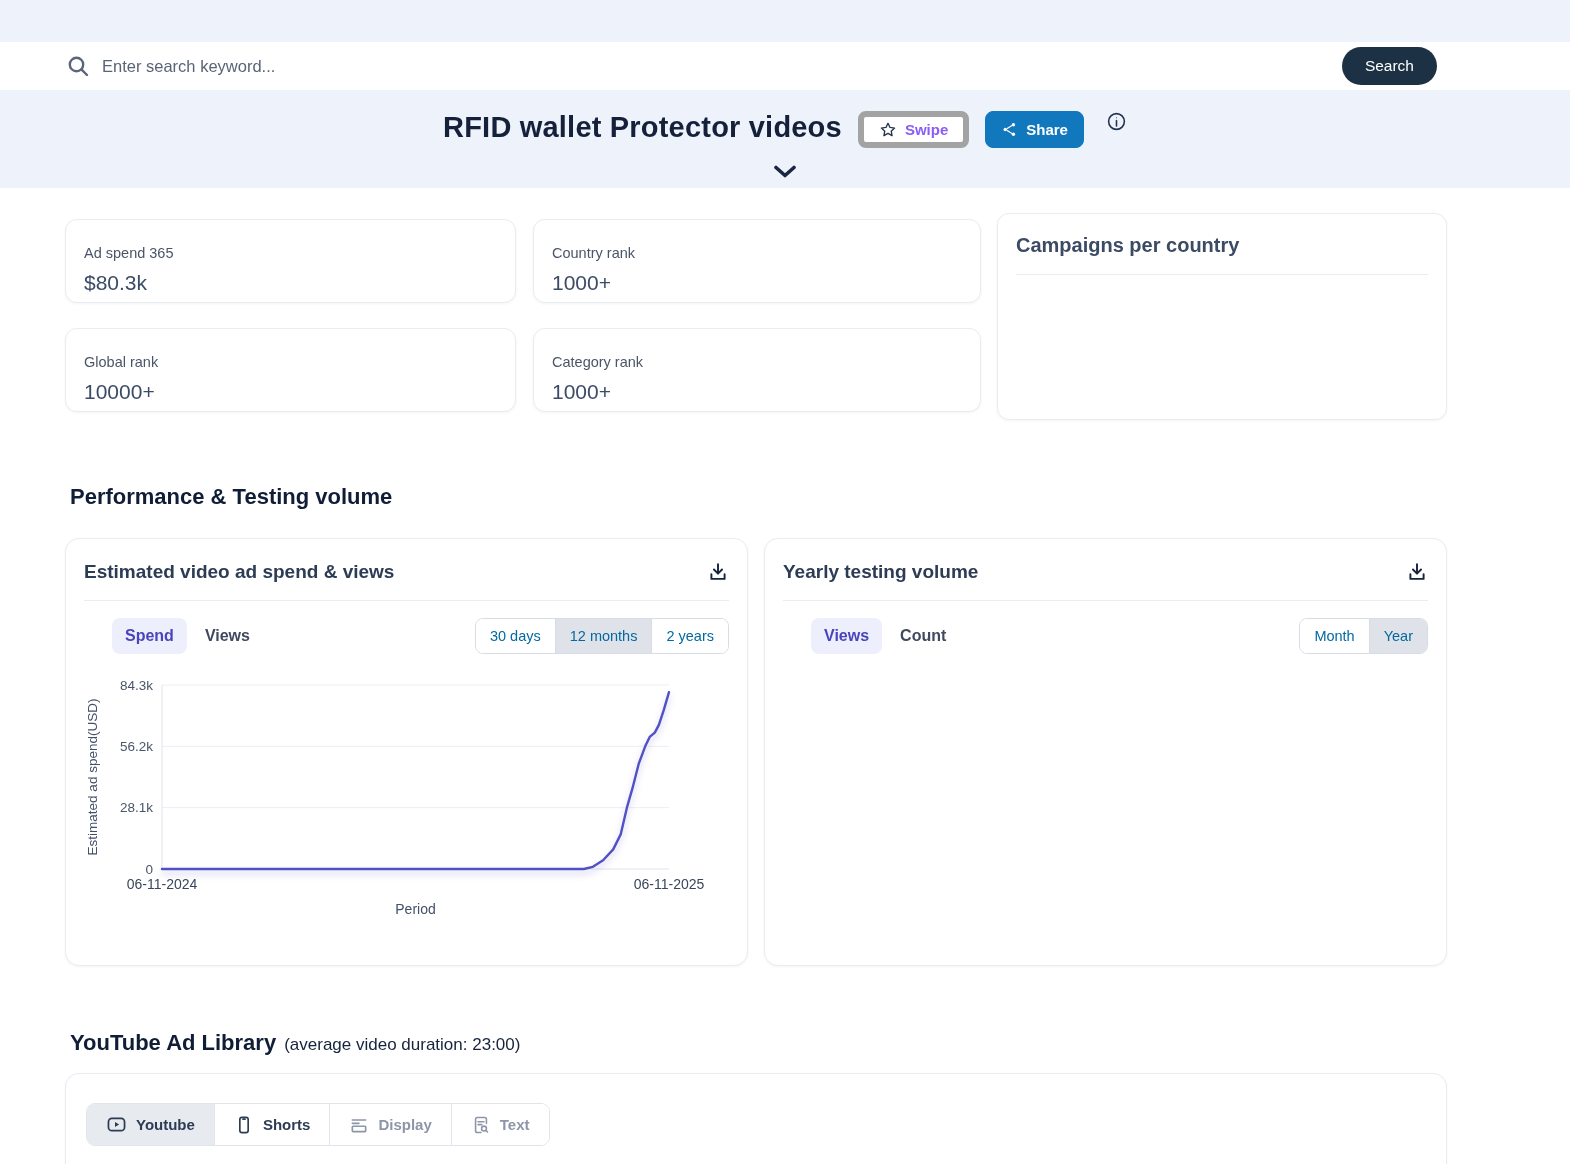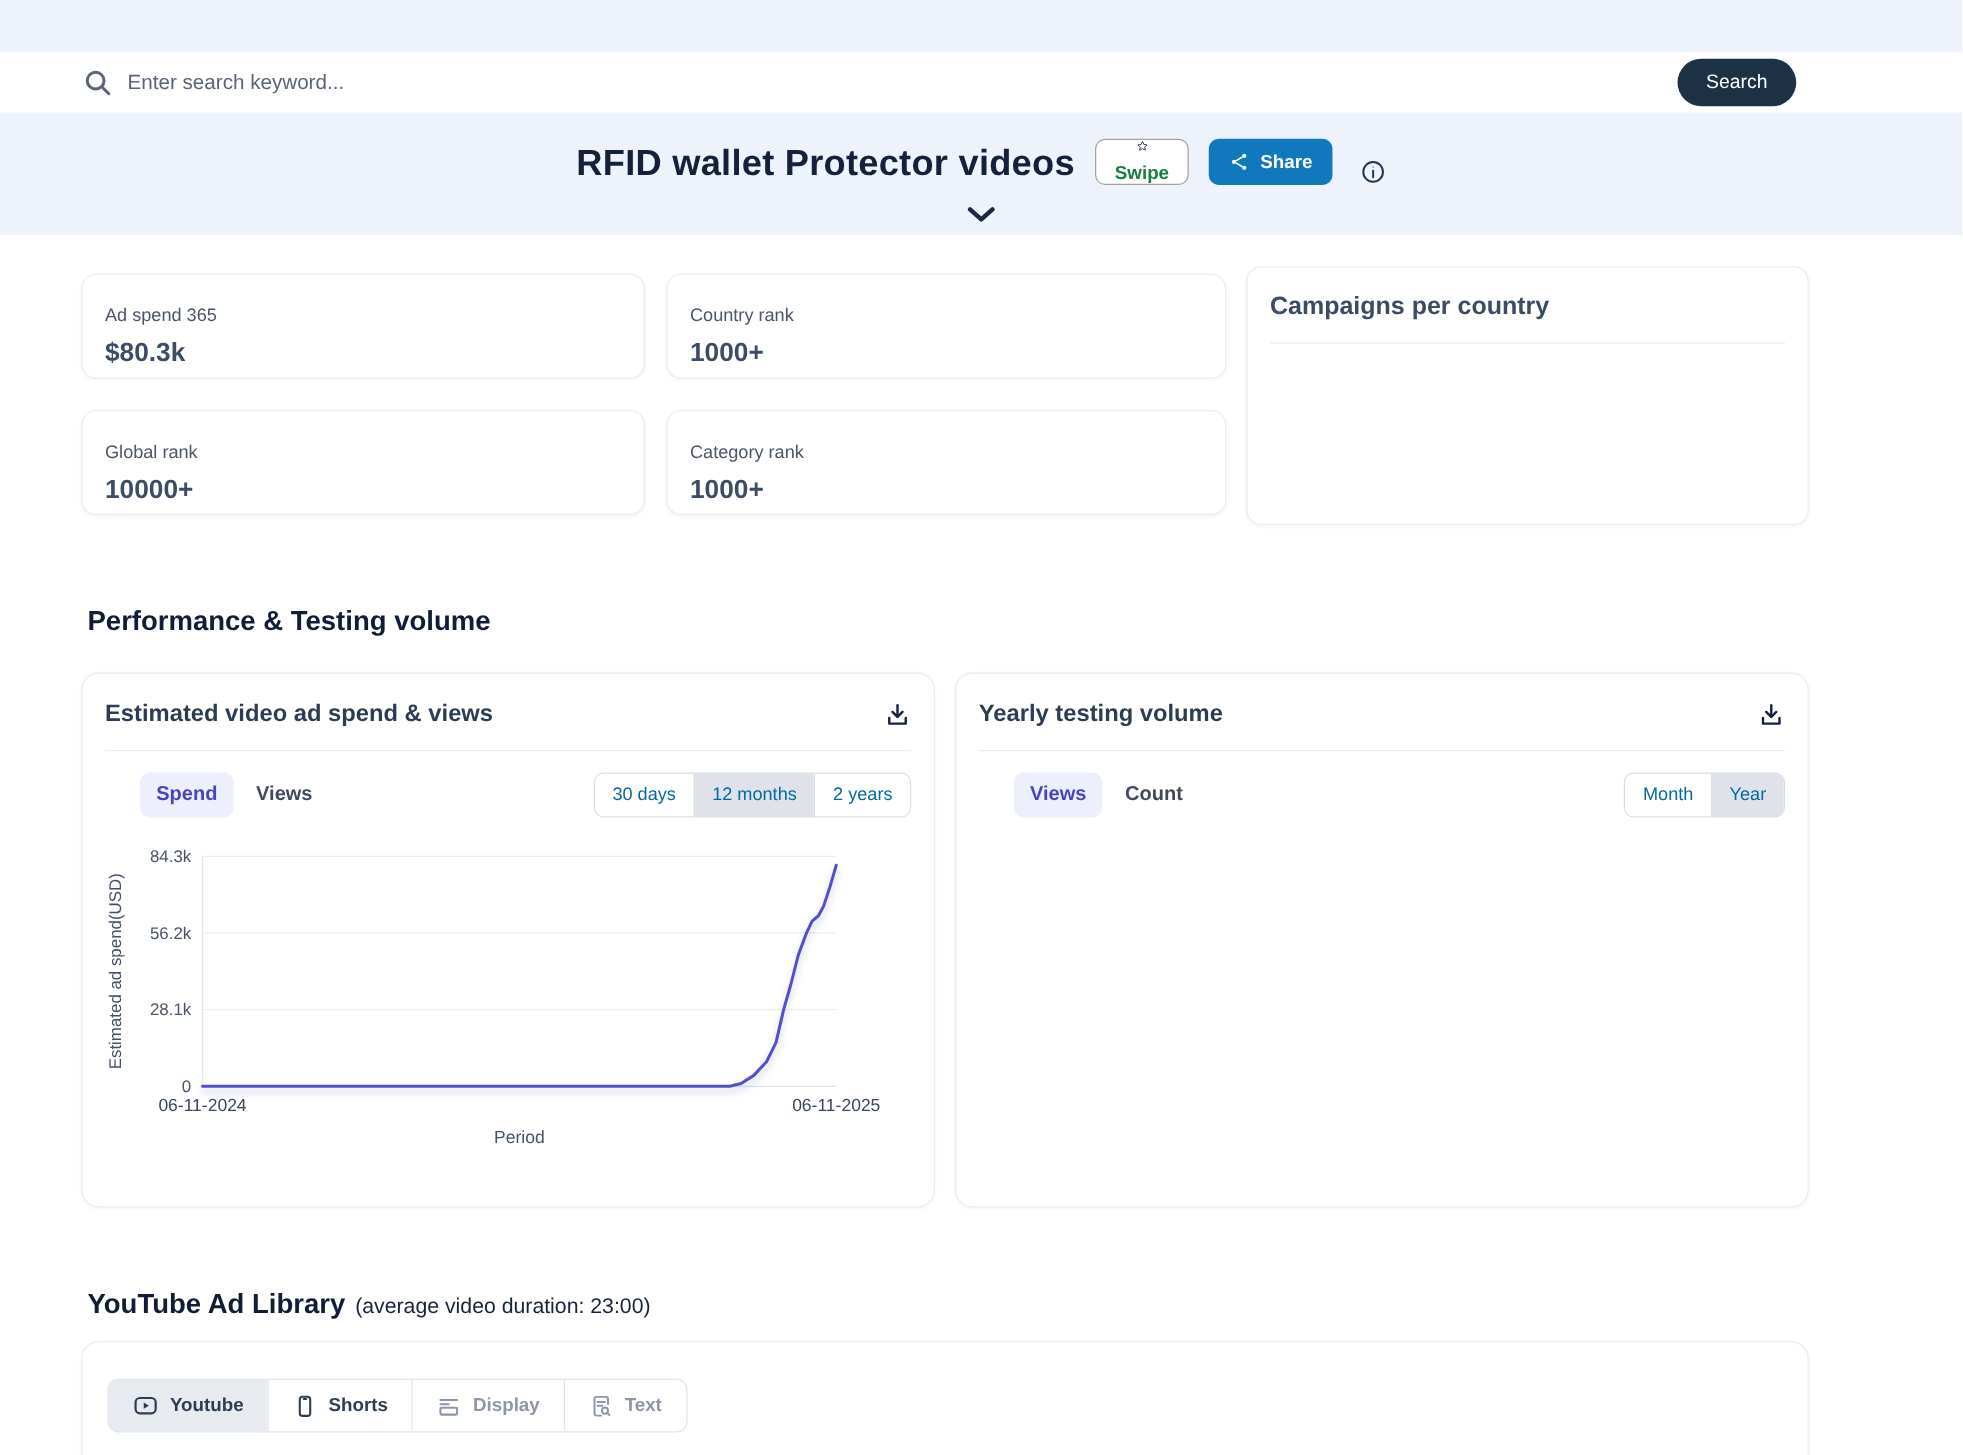--- a/index.html
+++ b/index.html
@@ -12,38 +12,38 @@
     padding:0 133px 0 66px; }
   .search-row .sicon { width:24px; height:24px; flex:0 0 auto; margin-right:12px; }
   .search-input { flex:1; border:none; outline:none; font-size:16.5px; color:#22304a;
     background:transparent; font-family:"Liberation Sans", sans-serif; }
   .search-input::placeholder { color:#5a6477; }
   .search-btn { background:#1c3144; color:#fff; border:none; border-radius:20px;
     padding:10px 23px; font-size:15.5px; font-weight:500; cursor:pointer;
     font-family:"Liberation Sans", sans-serif; }
 
   .hero { background:#edf2fb; padding-top:21px; padding-bottom:10px; }
-  .hero-row { display:flex; align-items:flex-end; justify-content:center; gap:16px; }
+  .hero-row { display:flex; align-items:flex-start; justify-content:center; gap:16px; }
   .hero-title { font-size:29px; font-weight:700; color:#15213b; letter-spacing:.2px; }
   .pill-btn { display:flex; align-items:center; gap:8px; height:37px; padding:0 15px;
     border-radius:8px; font-size:15px; font-weight:600; cursor:pointer;
     font-family:"Liberation Sans", sans-serif; }
-  .swipe-btn { background:#fff; border:1px solid #a3a3a3; color:#15803d;flex-direction:column; }
+  .swipe-btn { background:#fff; border:6px solid #a3a3a3; color:#8b5cf6; }
   .share-btn { background:#1278be; border:1px solid #1278be; color:#fff; }
   .info-wrap { margin-left:6px; display:flex; align-items:center; }
   .chevron-row { display:flex; justify-content:center; margin-top:17px; }
 
   .container { padding:0 123px 0 65px; }
 
   .stats-section { display:flex; gap:16px; margin-top:31px; }
   .stats-grid { display:grid; grid-template-columns:451px 448px; gap:16px 17px; }
   .stat-card { background:#fff; border:1px solid #e8ecf3; border-radius:12px;
     height:84px; padding:25px 18px; box-shadow:0 1px 3px rgba(20,30,60,.05); }
   .stat-label { font-size:14.5px; color:#4a5568; }
-  .stat-value { font-size:21px; font-weight:700; color:#3d4c66; margin-top:10px; }
+  .stat-value { font-size:21px; font-weight:400; color:#3d4c66; margin-top:10px; }
   .campaigns-card { width:450px; height:207px; background:#fff; border:1px solid #e8ecf3;
     border-radius:12px; padding:20px 18px; margin-top:-6px; align-self:flex-start;
     box-shadow:0 1px 3px rgba(20,30,60,.05); }
   .campaigns-title { font-size:20px; font-weight:700; color:#3c4b64; }
   .campaigns-divider { border-top:1px solid #e8ecf3; margin-top:17px; }
 
   .section-title { margin:64px 0 0 5px; font-size:22px; font-weight:700; color:#101d37; }
   .section-title .sub { font-size:17px; font-weight:500; color:#16233c; margin-left:8px; }
 
   .cards-row { display:flex; gap:16px; margin-top:28px; align-items:center; }

